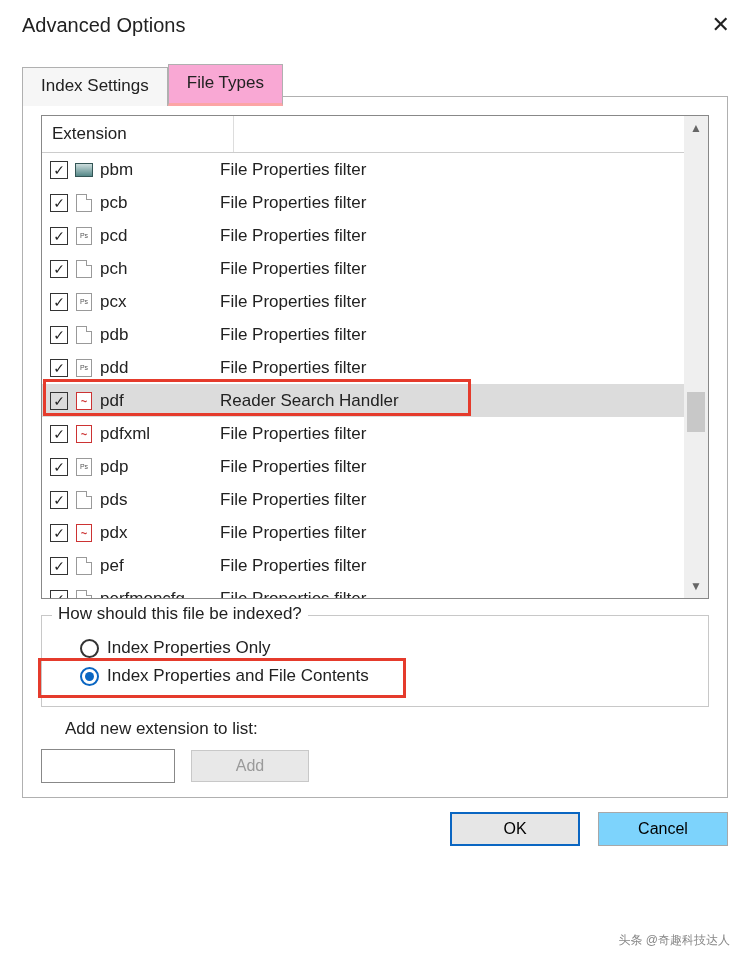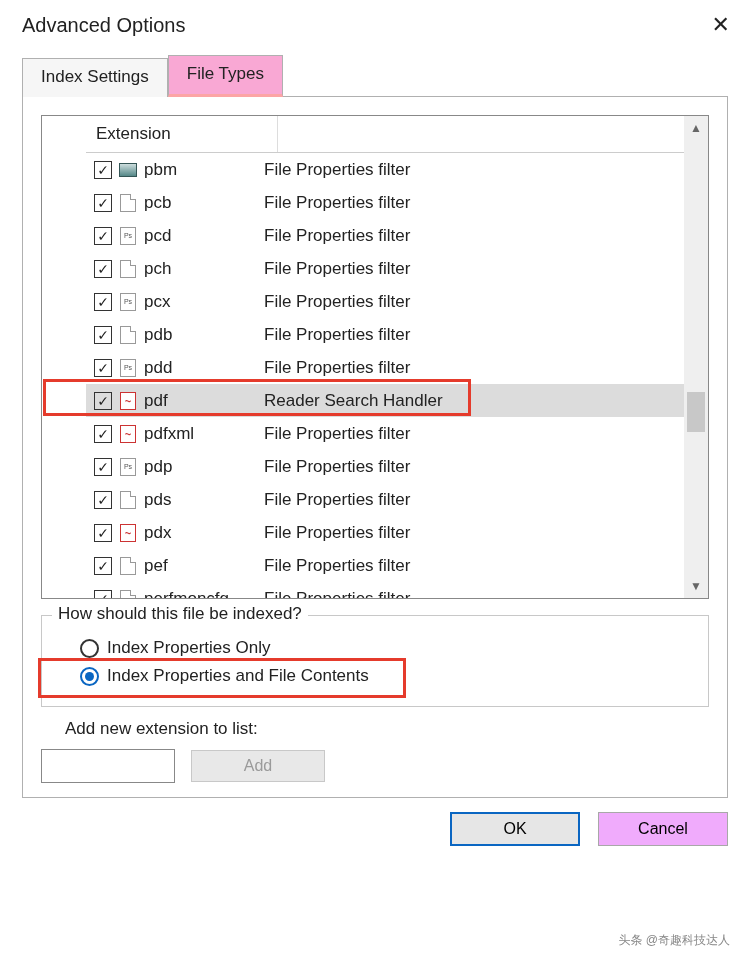--- a/index.html
+++ b/index.html
@@ -36,21 +36,21 @@
     width: 706px;
   }
   .tab {
     border: 1px solid #b0b0b0;
     border-bottom: none;
     padding: 8px 18px 10px;
     font-size: 17px;
     background: #f6f6f6;
     cursor: pointer;
     position: relative;
-    top: 1px;
+    top: 10px;
   }
   .tab.active {
     background: #f9a8d4;
     border-bottom: 3px solid #fca5a5;
     z-index: 2;
     text-align: center;
   }
   .tab:not(.active){
     border-top: 1px solid #b0b0b0;
   }
@@ -144,42 +144,42 @@
   }
   .radio {
     width:19px;height:19px;border:2px solid #333;border-radius:50%;margin-right:8px;display:inline-flex;align-items:center;justify-content:center;
   }
   .radio.sel{border-color:#0a66c2;}
   .radio.sel:after{content:"";width:9px;height:9px;border-radius:50%;background:#0a66c2;}
   .hl2 { left:-4px; top:42px; width:368px; height:40px; }
   .addrow{display:flex;align-items:center;margin-top:10px;gap:16px;}
   .add-label{font-size:17px;margin-top:12px;margin-left:24px;}
   .add-input{width:134px;height:34px;border:1px solid #888;}
-  .add-btn{width:134px;height:32px;background:#e8e8e8;border:1px solid #c8c8c8;color:#9a9a9a;font-size:16px;}
+  .add-btn{width:118px;height:32px;background:#e8e8e8;border:1px solid #c8c8c8;color:#9a9a9a;font-size:16px;}
   .footer{display:flex;justify-content:flex-end;gap:18px;padding:14px 22px 0 0;}
-  .btn{width:130px;height:34px;border:1px solid #a8a8a8;background:#f0abfc;font-size:16px;}
+  .btn{width:130px;height:34px;border:1px solid #a8a8a8;background:#7dd3fc;font-size:16px;}
   .btn.primary{border:2px solid #0a66c2;background:#e6e6e6;}
   .watermark{position:absolute;right:14px;bottom:14px;font-size:12px;color:#888;background:rgba(255,255,255,.85);padding:2px 6px;border-radius:3px;}
 </style>
 </head>
 <body>
 
 <div class="titlebar">
   <span>Advanced Options</span>
   <span class="closebtn">✕</span>
 </div>
 
 <div class="tabstrip">
   <div class="tab">Index Settings</div>
   <div class="tab active">File Types</div>
 </div>
 
 <div class="panel">
 
-  <div class="listframe" style="position:relative;padding-left:44px;">
+  <div class="listframe" style="position:relative;">
     <div class="listcols">
       <div class="headers">
         <div class="col-ext">Extension</div>
       </div>
       <div class="rows" id="rows">
           <div class="row">
             <span class="cb">✓</span>
             <span class="iconwrap">
               <span class="file-img"></span>
             </span>

